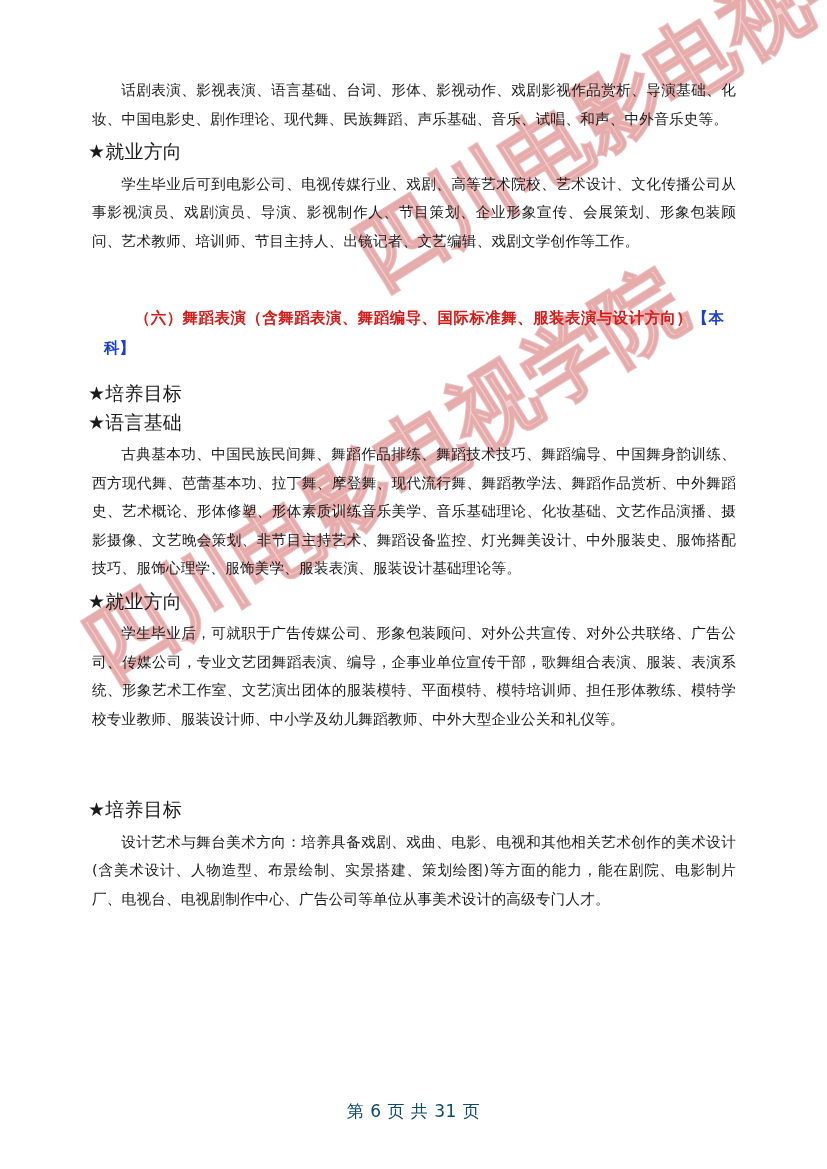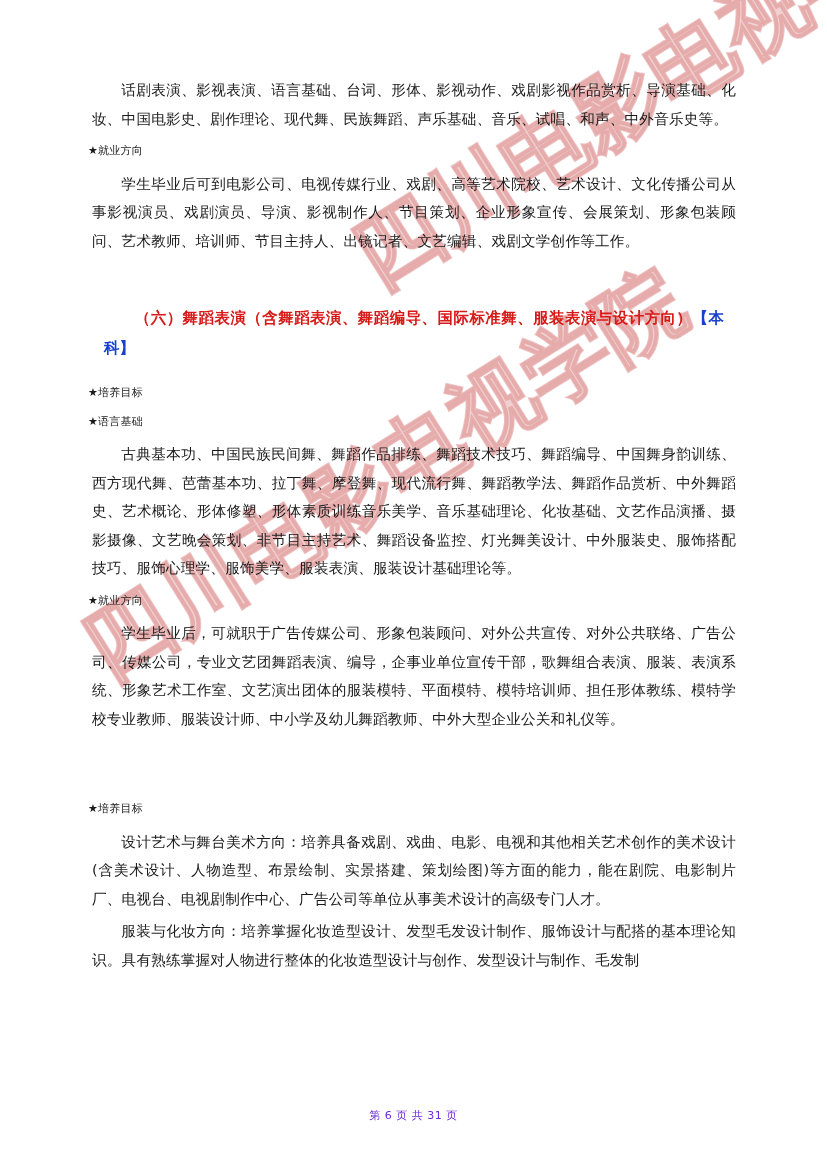--- a/index.html
+++ b/index.html
@@ -31,21 +31,21 @@
     color: #1a1a1a;
     text-align: justify;
     text-justify: inter-ideograph;
     letter-spacing: 0.2px;
   }
   .indent {
     text-indent: 2em;
   }
   .marker {
     margin: 0;
-    font-size: 11px;
+    font-size: 19px;
     line-height: 28.5px;
     color: #1a1a1a;
     letter-spacing: 0.2px;
   }
   .heading {
     margin: 16px;
     font-size: 15.4px;
     line-height: 30px;
     font-weight: bold;
     color: #d71a18;
@@ -60,22 +60,22 @@
   }
   .gap-xl {
     height: 58px;
   }
   .footer {
     position: absolute;
     left: 0;
     right: 0;
     bottom: 46px;
     text-align: center;
-    font-size: 11px;
-    color: #6d28d9;
+    font-size: 17px;
+    color: #0c4a6e;
     letter-spacing: 0.5px;
   }
   
   .watermark {
     position: absolute;
     left: 0;
     top: 0;
     width: 827px;
     height: 1169px;
     pointer-events: none;
@@ -128,19 +128,18 @@
 
     <p class="indent">学生毕业后，可就职于广告传媒公司、形象包装顾问、对外公共宣传、对外公共联络、广告公司、传媒公司，专业文艺团舞蹈表演、编导，企事业单位宣传干部，歌舞组合表演、服装、表演系统、形象艺术工作室、文艺演出团体的服装模特、平面模特、模特培训师、担任形体教练、模特学校专业教师、服装设计师、中小学及幼儿舞蹈教师、中外大型企业公关和礼仪等。</p>
 
     <div class="gap-xl"></div>
 
 
     <p class="marker">★培养目标</p>
 
     <p class="indent">设计艺术与舞台美术方向：培养具备戏剧、戏曲、电影、电视和其他相关艺术创作的美术设计(含美术设计、人物造型、布景绘制、实景搭建、策划绘图)等方面的能力，能在剧院、电影制片厂、电视台、电视剧制作中心、广告公司等单位从事美术设计的高级专门人才。</p>
 
-    <p class="indent">服装与化妆方向：培养掌握化妆造型设计、发型毛发设计制作、服饰设计与配搭的基本理论知识。具有熟练掌握对人物进行整体的化妆造型设计与创作、发型设计与制作、毛发制</p>
 
   </div>
 
   <div class="footer">第 6 页 共 31 页</div>
 
 </div>
 
 </body></html>

